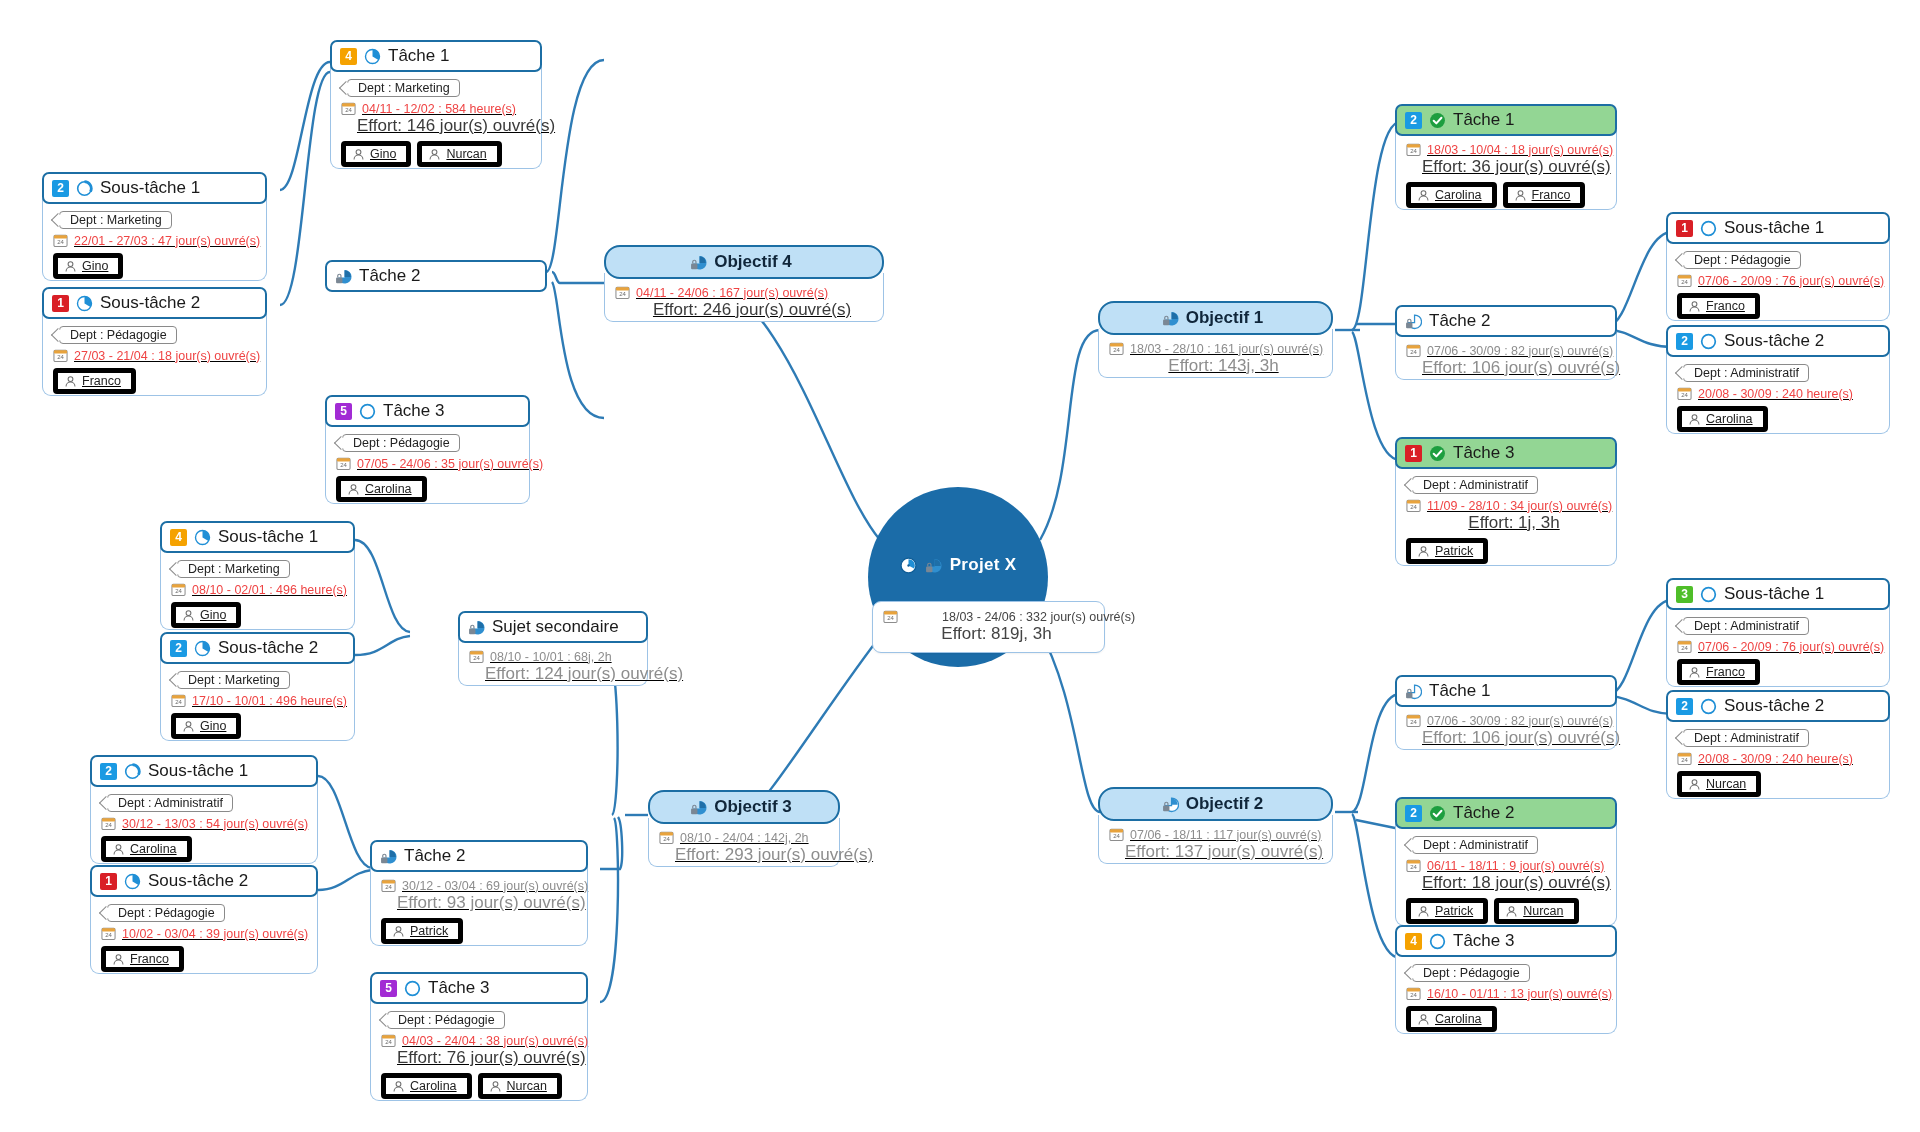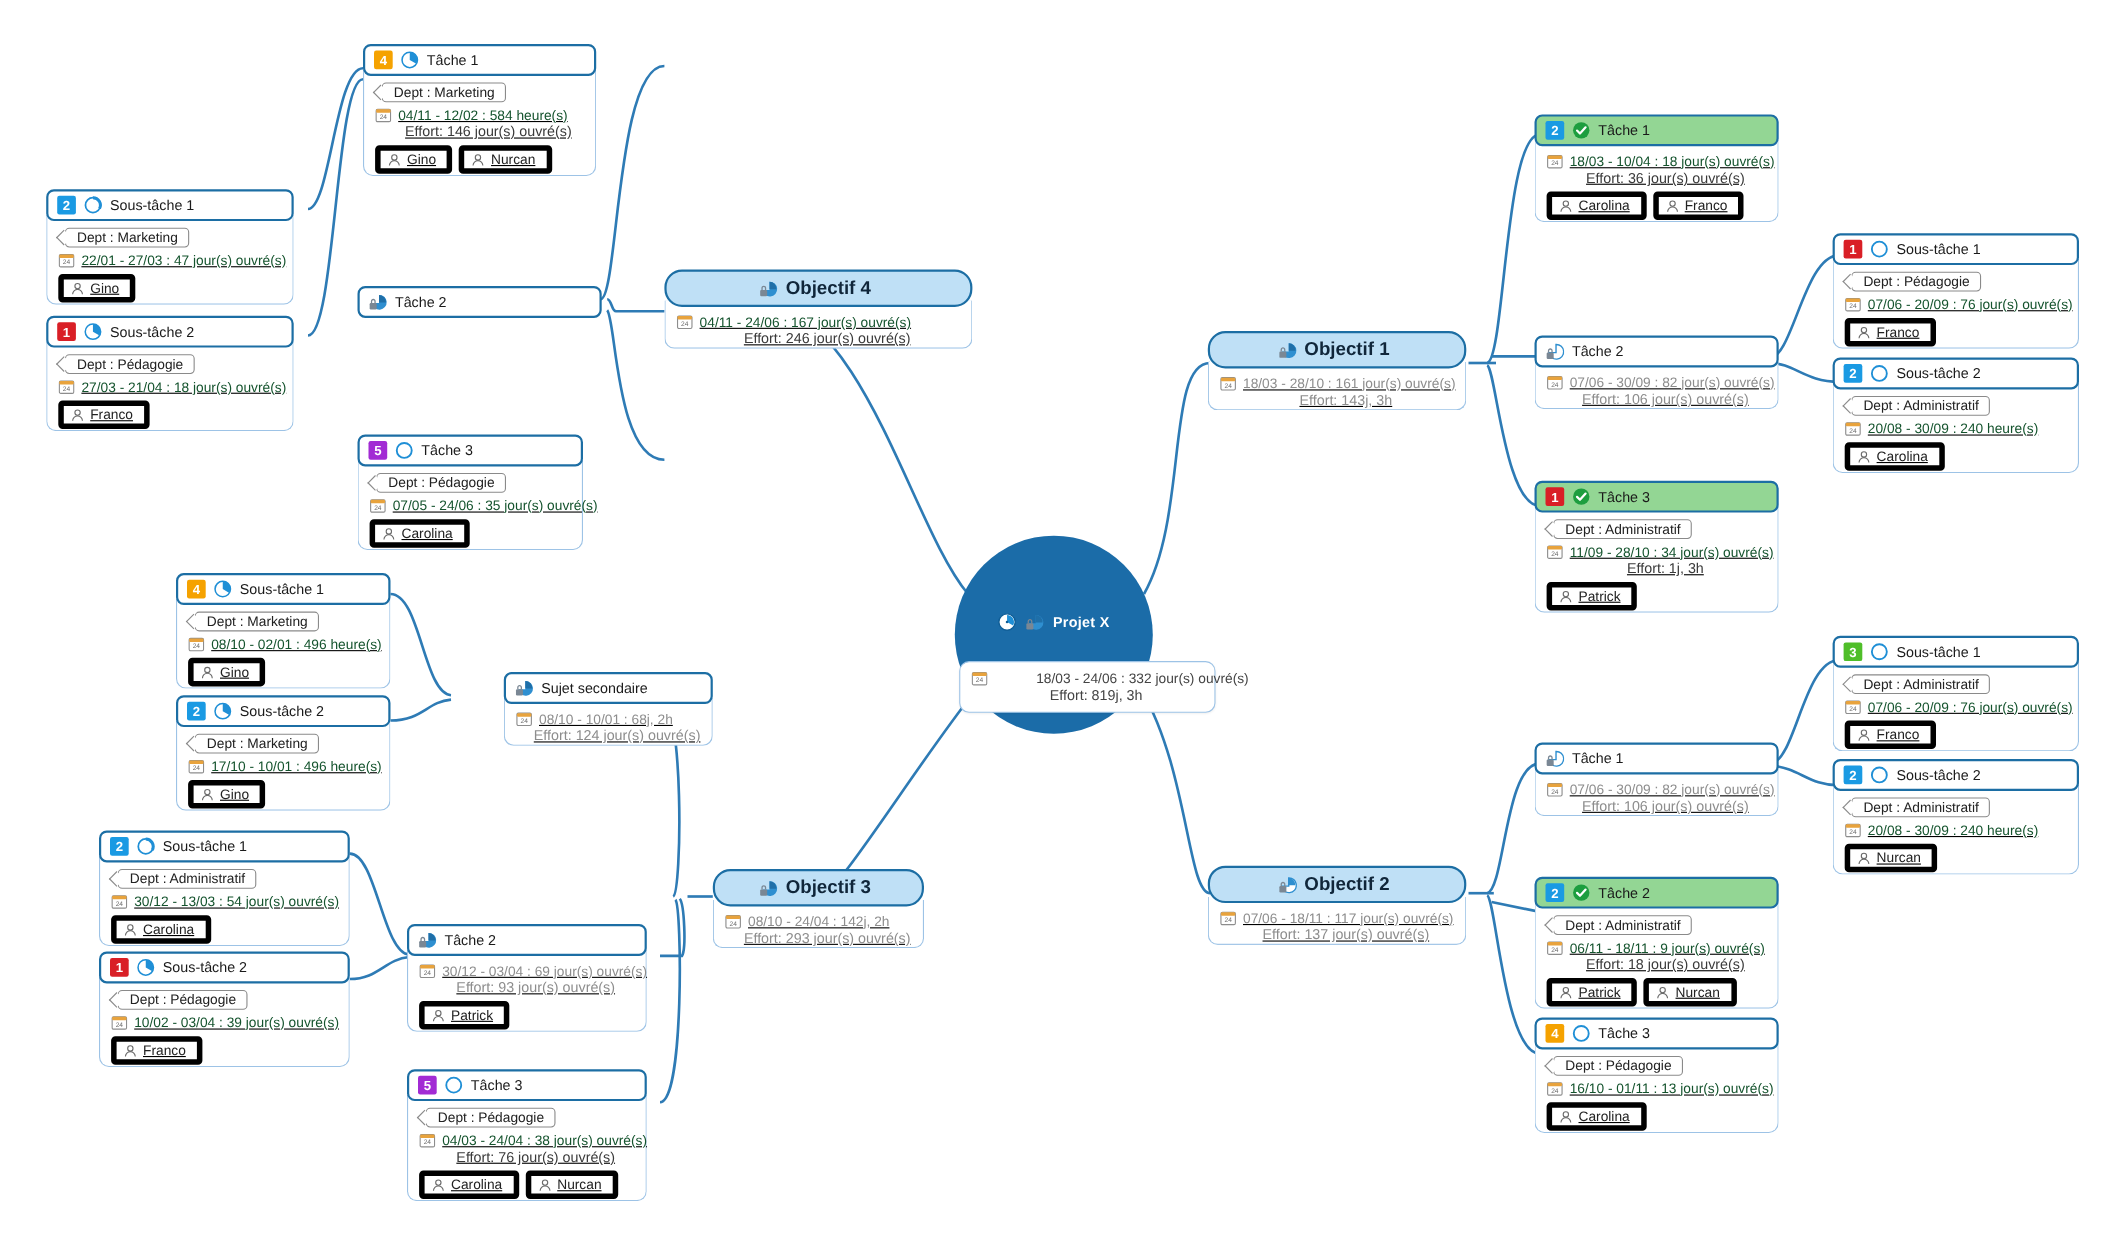--- a/index.html
+++ b/index.html
@@ -36,21 +36,21 @@
     display:flex; align-items:center; gap:7px;
     border:2px solid #1c6ea4; border-radius:7px;
     background:#ffffff; padding:4px 12px 4px 8px;
     position:relative; z-index:3; min-height:28px;
   }
   .node-head.objective{
     background:#bfe0f6; border-radius:16px; padding:5px 22px 5px 16px;
     justify-content:center;
   }
   .node-head.done{ background:#93d694; }
-  .node-title{ font-size:13px; color:#1a1a1a; white-space:nowrap; }
+  .node-title{ font-size:17px; color:#1a1a1a; white-space:nowrap; }
   .node-head.objective .node-title{ font-size:17px; font-weight:bold; color:#10263a; }
   .center-node .node-title{ color:#fff; }
 
   .node-body{
     border:1px solid #9dc3e6; border-top:none;
     border-radius:0 0 9px 9px;
     background:#fff; margin-top:-6px; padding:12px 10px 1px 10px;
     position:relative; z-index:2;text-decoration:underline;
   }
 
@@ -79,24 +79,24 @@
     position:relative; margin-left:6px;
   }
   .dept::before{
     content:""; position:absolute; left:-7px; top:50%;
     width:9px; height:9px; transform:translateY(-50%) rotate(45deg);
     border-left:1px solid #8a8a8a; border-bottom:1px solid #8a8a8a;
     background:#fff;
   }
   .dateline{
     display:flex; align-items:center; gap:6px;
-    font-size:12.5px; color:#14532d; white-space:nowrap;
+    font-size:12.5px; color:#ef4444; white-space:nowrap;
   }
   .effort{
-    font-size:13px; color:#3a3a3a; text-align:center;
+    font-size:17px; color:#3a3a3a; text-align:center;
     padding-left:16px; white-space:nowrap;
   }
   .center-info .dateline, .center-info .effort{ color:#444;gap:44px; }
   .muted .dateline, .muted .effort{ color:#8d8d8d; }
   .people{ display:flex; gap:6px; margin-top:5px; flex-wrap:wrap; }
   .person{
     display:inline-flex; align-items:center; gap:5px;
     border:5px solid #000000; border-radius:4px; background:#fff;
     font-size:12.5px; color:#222; padding:1px 10px 1px 6px;
   }

